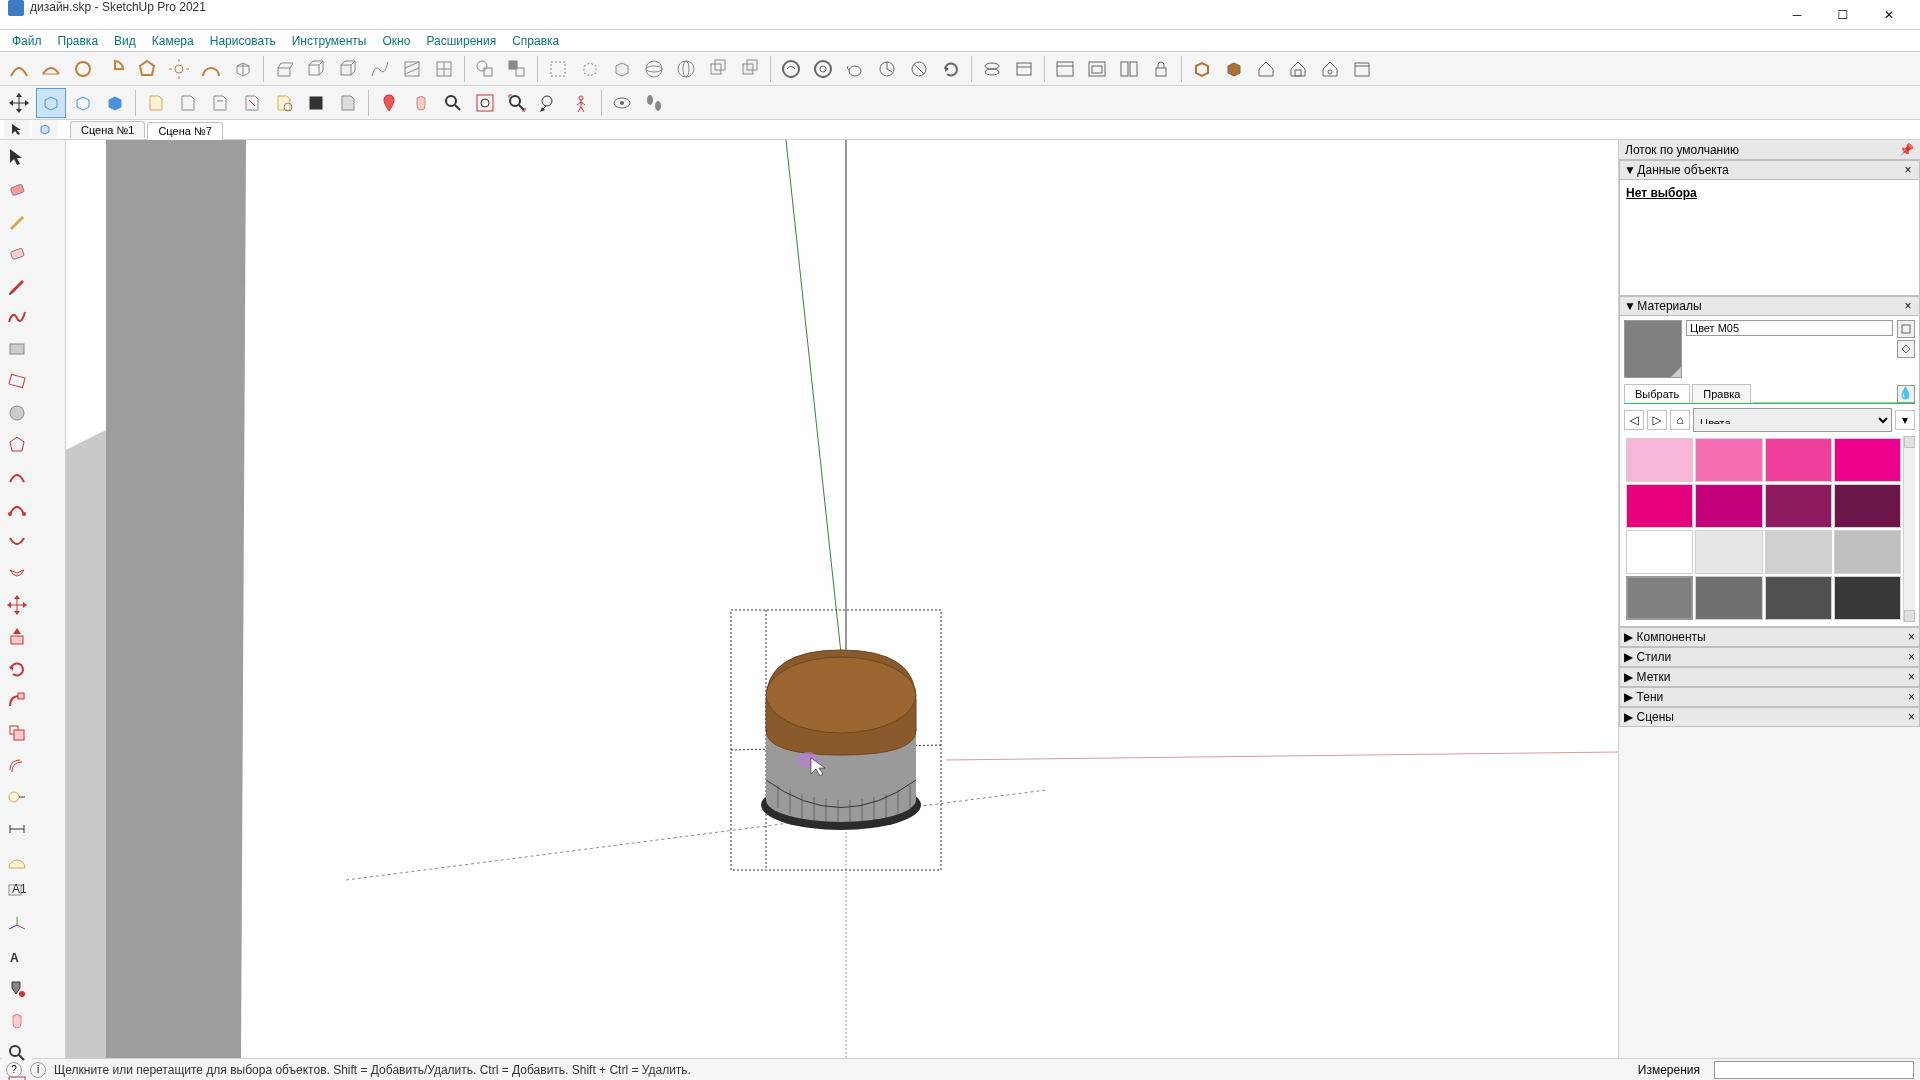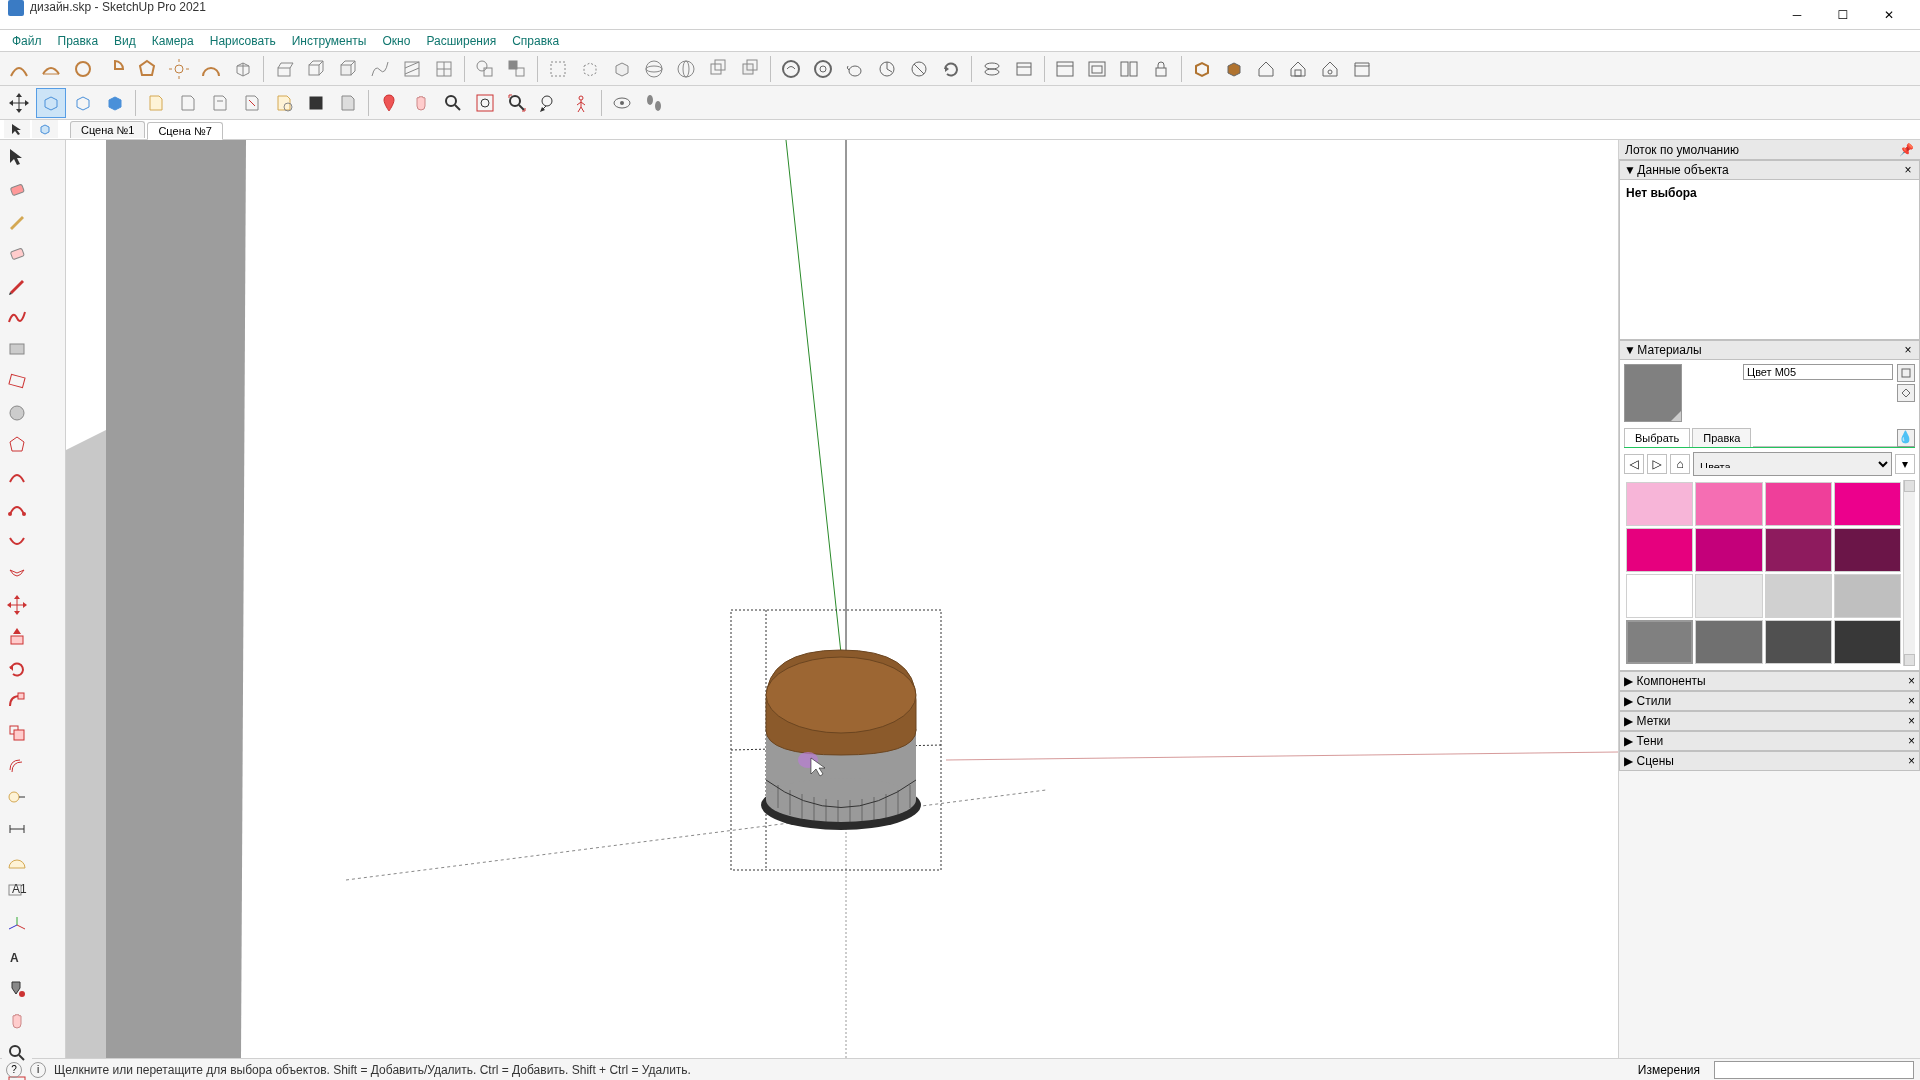--- a/index.html
+++ b/index.html
@@ -35,21 +35,21 @@
 .viewport { flex: 1; background: #fff; position: relative; overflow: hidden; }
 
 
 .tray { width: 302px; background: #f5f5f5; border-left: 1px solid #d0d0d0; display: flex; flex-direction: column; overflow: hidden; }
 .tray-title { height: 20px; background: #e8e8e8; border-bottom: 1px solid #c0c0c0; padding: 2px 6px; font-size: 11px; display: flex; align-items: center; justify-content: space-between; }
 .tray-title .pin { cursor: pointer; }
 .panel-head { height: 20px; background: #e8e8e8; border: 1px solid #c0c0c0; padding: 0 4px; display: flex; align-items: center; justify-content: space-between; cursor: pointer; font-size: 12px; }
 .panel-head .arrow { width: 10px; display: inline-block; }
 .panel-head .close-x { cursor: pointer; width: 14px; text-align: center; }
 .panel-body { background: #fff; border: 1px solid #c0c0c0; border-top: none; padding: 6px; font-size: 11px; }
-.entity-body { height: 160px; }
+.entity-body { height: 116px; text-decoration: underline; }
 .mat-body { background: #fff; border: 1px solid #c0c0c0; border-top: none; padding: 4px; }
 .mat-top { display: flex; gap: 4px; align-items: flex-start; }
 .mat-preview { width: 58px; height: 58px; background: #808080; border: 1px solid #999; position: relative; }
 .mat-preview::after { content: ""; position: absolute; right: 0; bottom: 0; width: 0; height: 0; border-left: 10px solid transparent; border-bottom: 10px solid #ccc; }
 .mat-name { flex: 1; height: 18px; border: 1px solid #999; padding: 1px 3px; font-size: 11px; }
 .mat-side-btns { display: flex; flex-direction: column; gap: 2px; }
 .mat-side-btn { width: 18px; height: 18px; border: 1px solid #999; background: #f0f0f0; cursor: pointer; display:flex; align-items:center; justify-content:center; }
 
 .mat-tabs { display: flex; border-bottom: 1px solid #22c55e; margin-top: 6px; }
 .mat-tab { padding: 3px 10px; border: 1px solid #c0c0c0; border-bottom: none; background: #f5f5f5; font-size: 11px; cursor: pointer; margin-right: 2px; }
@@ -737,21 +737,21 @@
       <b>Нет выбора</b>
     </div>
 
     <div class="panel-head">
       <span><span class="arrow">▼</span> <span>Материалы</span></span>
       <span class="close-x">×</span>
     </div>
     <div class="mat-body">
       <div class="mat-top">
         <div class="mat-preview"></div>
-        <div style="flex:1; display:flex; flex-direction:column; gap:4px;align-items:flex-end;">
+        <div style="flex:1; display:flex; flex-direction:column; gap:4px;">
           <input class="mat-name" value="Цвет M05" style="">
         </div>
         <div class="mat-side-btns">
           <div class="mat-side-btn">
               <svg width="12" height="12" viewBox="0 0 12 12">
                 <rect x="2" y="2" width="8" height="8" stroke="#666" fill="none"></rect>
               </svg>
             </div>
           <div class="mat-side-btn">
               <svg width="12" height="12" viewBox="0 0 12 12">

